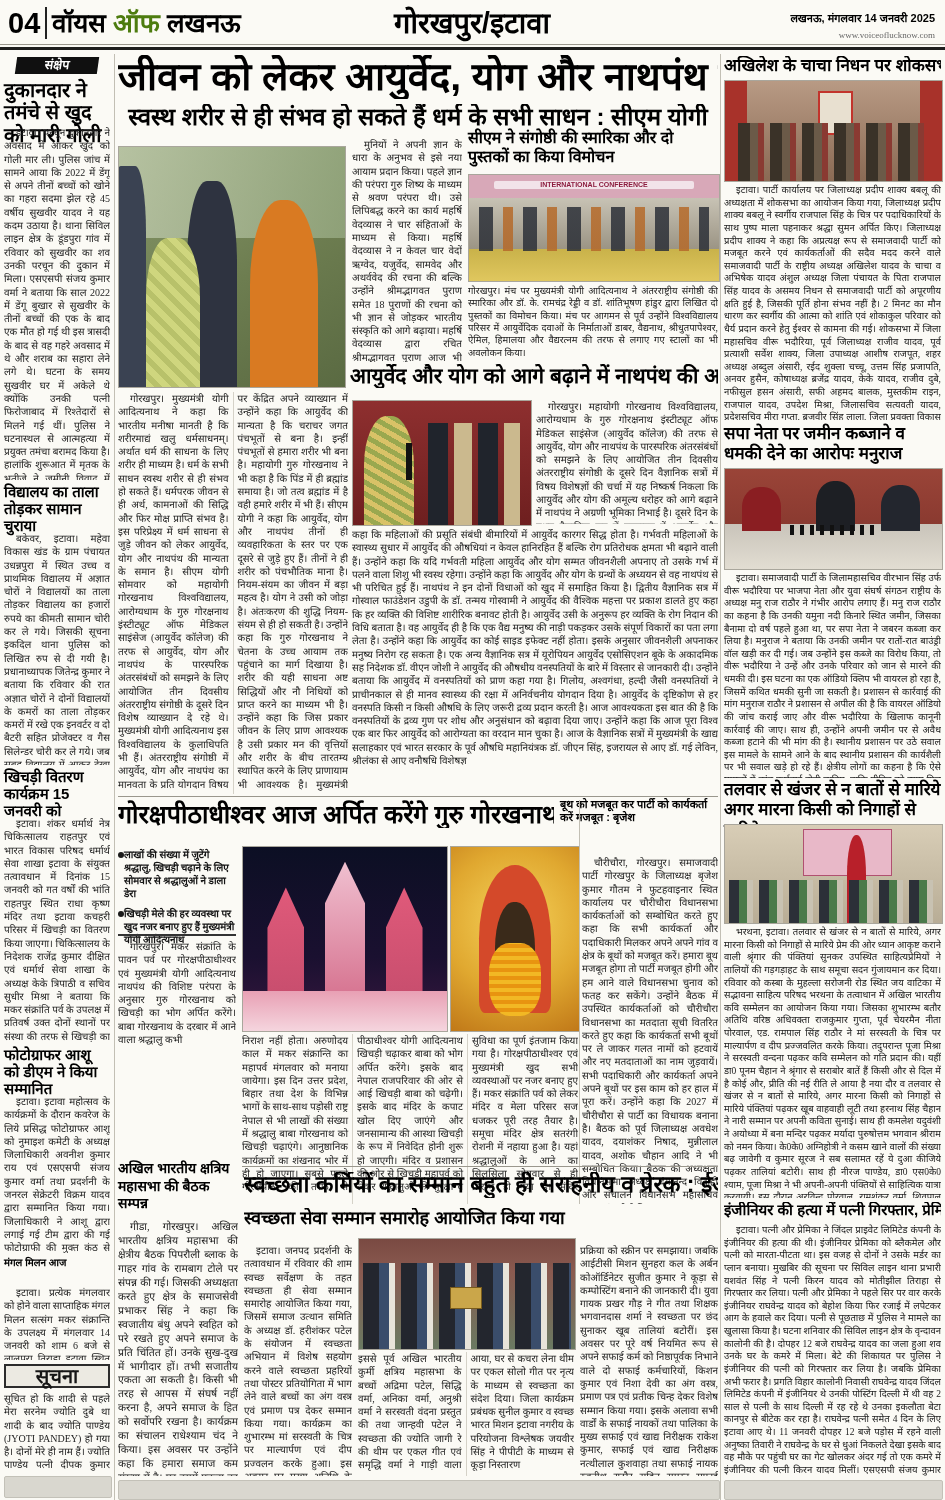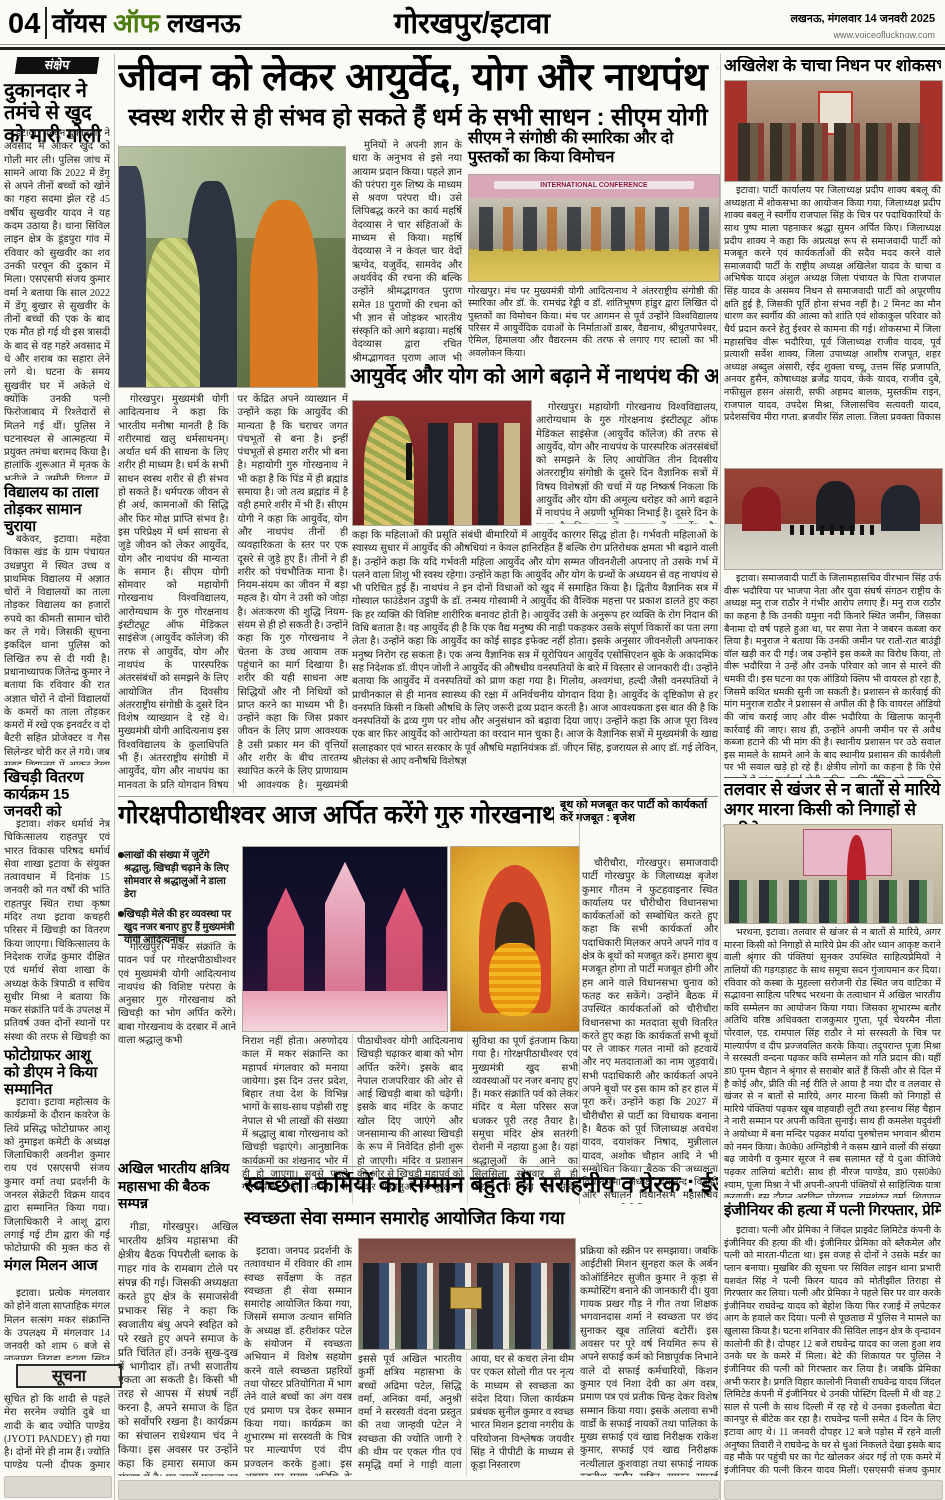--- a/index.html
+++ b/index.html
@@ -12,40 +12,40 @@
   .cols2{column-count:2;column-gap:9px;column-rule:1px solid #d5d2c8;}
   .cols3{column-count:3;column-gap:9px;column-rule:1px solid #d5d2c8;}
   .photo{position:absolute;overflow:hidden;border:1px solid #a9a69c;background:#8a8a82;}
   .ph-el{position:absolute;}
   .vrule{position:absolute;width:1px;background:#c2bfb4;}
   .hrule{position:absolute;background:#9a978d;}
   .grayband{position:absolute;background:#d9d7cf;border:1px solid #c3c1b8;border-radius:2px;}
   .kicker{background:#101010;color:#fff;font-family:"Liberation Sans","DejaVu Sans",sans-serif;
           font-weight:700;font-size:12.5px;text-align:center;line-height:17px;transform:skewX(-8deg);}
   .noticebox{border:2px solid #2c2c2c;background:#eceae2;font-family:"Liberation Sans","DejaVu Sans",sans-serif;
-             font-weight:700;font-size:16px;text-align:center;line-height:20px;margin-left:12px;}
+             font-weight:700;font-size:20px;text-align:center;line-height:20px;}
   .bullet{display:flex;margin-bottom:7px;}
   .bullet .dot{width:6px;height:6px;border-radius:50%;background:#1a1a1a;margin-top:4px;flex:0 0 auto;}
   .bullet .btxt{font-size:10px;line-height:1.3;font-weight:600;text-align:left;}
 </style>
 </head>
 <body>
 
 <div id="page">
 
   <div class="abs" style="left:0;top:0;width:945px;height:50px;">
     <div class="abs hl" style="left:8px;top:7px;font-size:29px;border-right:2px solid #222;padding-right:5px;">04</div>
     <div class="abs hl" style="left:52px;top:9px;font-size:26px;">
       <span>वॉयस</span>
       <span style="color:#4d7c0f;">ऑफ</span>
       <span>लखनऊ</span>
     </div>
     <div class="abs hl" style="left:372px;top:7px;width:200px;text-align:center;font-size:29px;">गोरखपुर/इटावा</div>
     <div class="abs hl" style="right:10px;top:12px;font-size:11px;text-align:right;">लखनऊ, मंगलवार 14 जनवरी 2025</div>
-    <div class="abs" style="right:10px;top:30px;font-size:9px;color:#666;text-align:right;font-family:Liberation Sans, sans-serif;">www.voiceoflucknow.com</div>
+    <div class="abs" style="right:10px;top:30px;font-size:9px;color:#666;text-align:right;font-family:Liberation Serif, serif;">www.voiceoflucknow.com</div>
   </div>
   <div class="hrule" style="left:0;top:44px;width:945px;height:1px;"></div>
   <div class="hrule" style="left:0;top:47px;width:945px;height:3px;background:#1e1e1e;"></div>
 
   <div class="vrule" style="left:114px;top:54px;height:1446px;"></div>
   <div class="vrule" style="left:720px;top:54px;height:1446px;"></div>
 
   <div class="abs kicker" style="left:16px;top:57px;width:82px;height:17px;">संक्षेप</div>
 
   <div class="abs hl" style="left:4px;top:79px;width:106px;font-size:20px;">दुकानदार ने तमंचे से खुद को मारी गोली</div>
@@ -53,21 +53,21 @@
 
   <div class="abs hl" style="left:4px;top:484px;width:106px;font-size:15px;">विद्यालय का ताला तोड़कर सामान चुराया</div>
   <div class="abs bd" style="left:4px;top:532px;width:106px;height:233px;">बकेवर, इटावा। महेवा विकास खंड के ग्राम पंचायत उधन्नपुरा में स्थित उच्च व प्राथमिक विद्यालय में अज्ञात चोरों ने विद्यालयों का ताला तोड़कर विद्यालय का हजारों रुपये का कीमती सामान चोरी कर ले गये। जिसकी सूचना इकदिल थाना पुलिस को लिखित रुप से दी गयी है। प्रधानाध्यापक जितेन्द्र कुमार ने बताया कि रविवार की रात अज्ञात चोरों ने दोनों विद्यालयों के कमरों का ताला तोड़कर कमरों में रखे एक इनवर्टर व दो बैटरी सहित प्रोजेक्टर व गैस सिलेन्डर चोरी कर ले गये। जब सुबह विद्यालय में आकर देखा तो कमरों के ताला टूटे व सामान गायब मिला तो इसकी सूचना पहले प्रधान को दी इसके बाद इसकी लिखित तहरीर थाना इकदिल पुलिस ने प्रधानाध्यापक द्वारा दी गयी है।</div>
 
   <div class="abs hl" style="left:4px;top:769px;width:106px;font-size:15px;">खिचड़ी वितरण कार्यक्रम 15 जनवरी को</div>
   <div class="abs bd" style="left:4px;top:817px;width:106px;height:227px;">इटावा। शंकर धर्मार्थ नेत्र चिकित्सालय राहतपुर एवं भारत विकास परिषद धर्मार्थ सेवा शाखा इटावा के संयुक्त तत्वावधान में दिनांक 15 जनवरी को गत वर्षों की भांति राहतपुर स्थित राधा कृष्ण मंदिर तथा इटावा कचहरी परिसर में खिचड़ी का वितरण किया जाएगा। चिकित्सालय के निदेशक राजेंद्र कुमार दीक्षित एवं धर्मार्थ सेवा शाखा के अध्यक्ष केके त्रिपाठी व सचिव सुधीर मिश्रा ने बताया कि मकर संक्रांति पर्व के उपलक्ष में प्रतिवर्ष उक्त दोनों स्थानों पर संस्था की तरफ से खिचड़ी का वितरण होता आया है, उसी क्रम में 15 जनवरी को भी प्रातः 11 बजे से जनमानस को खिचड़ी वितरण किया जाएगा। उन्होंने संस्था से जुड़े सभी सम्मानित सदस्यों से खिचड़ी वितरण कार्यक्रम में भाग लेने का अनुरोध किया है।</div>
 
   <div class="abs hl" style="left:4px;top:1047px;width:106px;font-size:15px;">फोटोग्राफर आशू को डीएम ने किया सम्मानित</div>
   <div class="abs bd" style="left:4px;top:1095px;width:106px;height:158px;">इटावा। इटावा महोत्सव के कार्यक्रमों के दौरान कवरेज के लिये प्रसिद्ध फोटोग्राफर आशू को नुमाइश कमेटी के अध्यक्ष जिलाधिकारी अवनीश कुमार राय एवं एसएसपी संजय कुमार वर्मा तथा प्रदर्शनी के जनरल सेक्रेटरी विक्रम यादव द्वारा सम्मानित किया गया। जिलाधिकारी ने आशू द्वारा लगाई गई टीम द्वारा की गई फोटोग्राफी की मुक्त कंठ से प्रशंसा करते हुये कहा कि 115 साल पुरानी प्रदर्शनी में यह अनूठा अनुभव रहा है और आशू ने बेहतरीन फोटोग्राफी की एक मिसाल पेश की है।</div>
 
-  <div class="abs hl" style="left:4px;top:1257px;width:106px;font-size:15px;">मंगल मिलन आज</div>
+  <div class="abs hl" style="left:4px;top:1257px;width:106px;font-size:10px;">मंगल मिलन आज</div>
   <div class="abs bd" style="left:4px;top:1286px;width:106px;height:74px;">इटावा। प्रत्येक मंगलवार को होने वाला साप्ताहिक मंगल मिलन सत्संग मकर संक्रान्ति के उपलक्ष्य में मंगलवार 14 जनवरी को शाम 6 बजे से लालपुरा तिराहा इटावा स्थित हनुमान मन्दिर में आयोजित किया जा रहा है।</div>
 
   <div class="abs noticebox" style="left:4px;top:1364px;width:102px;">सूचना</div>
   <div class="abs bd" style="left:4px;top:1392px;width:106px;height:80px;text-indent:0;">सूचित हो कि शादी से पहले मेरा सरनेम ज्योति दुबे था शादी के बाद ज्योति पाण्डेय (JYOTI PANDEY) हो गया है। दोनों मेरे ही नाम हैं। ज्योति पाण्डेय पत्नी दीपक कुमार पाण्डेय नि.- ग्राम चमयां पोस्ट फूलपुर जिला आजमगढ़ उ.प्र.।</div>
   <div class="grayband" style="left:4px;top:1476px;width:106px;height:20px;"></div>
 
   <div class="abs hl" style="left:118px;top:55px;width:600px;font-size:39px;text-align:center;white-space:nowrap;overflow:hidden;">जीवन को लेकर आयुर्वेद, योग और नाथपंथ की मान्यता एक</div>
   <div class="abs hl" style="left:118px;top:104px;width:600px;font-size:24px;text-align:center;white-space:nowrap;overflow:hidden;">स्वस्थ शरीर से ही संभव हो सकते हैं धर्म के सभी साधन : सीएम योगी</div>
 
   <div class="photo" style="left:118px;top:146px;width:226px;height:240px;background:linear-gradient(150deg,#8a9a6c,#6d7d50 55%,#5a6a42);">
@@ -159,20 +159,21 @@
   <div class="abs hl" style="left:724px;top:56px;width:217px;font-size:17px;white-space:nowrap;overflow:hidden;">अखिलेश के चाचा निधन पर शोकसभा</div>
   <div class="photo" style="left:724px;top:80px;width:217px;height:100px;background:linear-gradient(180deg,#b89a84,#8a6a54);">
     <div class="ph-el" style="left:0;top:0;width:10%;height:100%;background:#a8322a;"></div>
     <div class="ph-el" style="right:0;top:0;width:10%;height:100%;background:#a8322a;"></div>
     <div class="ph-el" style="left:43%;top:10%;width:14%;height:40%;background:#e8e0d0;border:2px solid #c2342c;"></div>
     <div class="ph-el" style="left:6%;top:42%;width:88%;height:58%;
          background:repeating-linear-gradient(90deg,#3a3228 0,#3a3228 12px,#6b5a48 12px,#6b5a48 20px,#8a3a32 20px,#8a3a32 26px,transparent 26px,transparent 32px);"></div>
   </div>
   <div class="abs bd" style="left:724px;top:184px;width:217px;height:236px;font-size:9.5px;">इटावा। पार्टी कार्यालय पर जिलाध्यक्ष प्रदीप शाक्य बबलू की अध्यक्षता में शोकसभा का आयोजन किया गया, जिलाध्यक्ष प्रदीप शाक्य बबलू ने स्वर्गीय राजपाल सिंह के चित्र पर पदाधिकारियों के साथ पुष्प माला पहनाकर श्रद्धा सुमन अर्पित किए। जिलाध्यक्ष प्रदीप शाक्य ने कहा कि अप्रत्यक्ष रूप से समाजवादी पार्टी को मजबूत करने एवं कार्यकर्ताओं की सदैव मदद करने वाले समाजवादी पार्टी के राष्ट्रीय अध्यक्ष अखिलेश यादव के चाचा व अभिषेक यादव अंशुल अध्यक्ष जिला पंचायत के पिता राजपाल सिंह यादव के असमय निधन से समाजवादी पार्टी को अपूरणीय क्षति हुई है, जिसकी पूर्ति होना संभव नहीं है। 2 मिनट का मौन धारण कर स्वर्गीय की आत्मा को शांति एवं शोकाकुल परिवार को धैर्य प्रदान करने हेतु ईश्वर से कामना की गई। शोकसभा में जिला महासचिव वीरू भदौरिया, पूर्व जिलाध्यक्ष राजीव यादव, पूर्व प्रत्याशी सर्वेश शाक्य, जिला उपाध्यक्ष आशीष राजपूत, शहर अध्यक्ष अब्दुल अंसारी, रईद शुक्ला चच्चू, उत्तम सिंह प्रजापति, अनवर हुसैन, कोषाध्यक्ष ब्रजेंद्र यादव, केके यादव, राजीव दुबे, नफीसुल हसन अंसारी, सफी अहमद बालक, मुस्तकीम राइन, राजपाल यादव, उपदेश मिश्रा, जिलासचिव सत्यवती यादव, प्रदेशसचिव मीरा गुप्ता, ब्रजवीर सिंह लाला, जिला प्रवक्ता विकास गुप्ता विक्की, जिलासचिव मालती यादव, शशि यादव, मनीषा यादव, सोमा पाल, रेनु यादव, जिलाध्यक्ष लोहिया वाहिनी किशन यादव, जिलाध्यक्ष यूथ ब्रिगेड नरेंद्र पाल, जिलाध्यक्ष बुवजन सभा आदित्य गोविंद, जिलासचिव डा. संतोष राठौर, प्रवीन कुशवाह, राजकुमार यादव, सीताराम कश्यप, विधायक प्रतिनिधि जीतू ठाकुर मौजूद रहे।</div>
 
+  <div class="abs hl" style="left:724px;top:424px;width:217px;font-size:17px;line-height:1.2;">सपा नेता पर जमीन कब्जाने व धमकी देने का आरोपः मनुराज</div>
   <div class="photo" style="left:724px;top:468px;width:217px;height:100px;background:linear-gradient(180deg,#9a4438 0,#8a3a30 55%,#c9c4ba 55%,#e2ddd2 100%);">
     <div class="ph-el" style="left:8%;top:18%;width:18%;height:44%;background:#8a1e22;border-radius:45% 45% 0 0;"></div>
     <div class="ph-el" style="left:42%;top:12%;width:18%;height:50%;background:#1d1f24;border-radius:45% 45% 0 0;"></div>
     <div class="ph-el" style="right:10%;top:16%;width:18%;height:46%;background:#23262e;border-radius:45% 45% 0 0;"></div>
     <div class="ph-el" style="left:30%;top:56%;width:40%;height:10%;background:repeating-linear-gradient(90deg,#111 0,#111 4px,transparent 4px,transparent 10px);"></div>
   </div>
   <div class="abs bd" style="left:724px;top:572px;width:217px;height:206px;font-size:9.5px;">इटावा। समाजवादी पार्टी के जिलामहासचिव वीरभान सिंह उर्फ वीरू भदौरिया पर भाजपा नेता और युवा संघर्ष संगठन राष्ट्रीय के अध्यक्ष मनु राज राठौर ने गंभीर आरोप लगाए हैं। मनु राज राठौर का कहना है कि उनकी यमुना नदी किनारे स्थित जमीन, जिसका बैनामा दो वर्ष पहले हुआ था, पर सपा नेता ने जबरन कब्जा कर लिया है। मनुराज ने बताया कि उनकी जमीन पर रातों-रात बाउंड्री वॉल खड़ी कर दी गई। जब उन्होंने इस कब्जे का विरोध किया, तो वीरू भदौरिया ने उन्हें और उनके परिवार को जान से मारने की धमकी दी। इस घटना का एक ऑडियो क्लिप भी वायरल हो रहा है, जिसमें कथित धमकी सुनी जा सकती है। प्रशासन से कार्रवाई की मांग मनुराज राठौर ने प्रशासन से अपील की है कि वायरल ऑडियो की जांच कराई जाए और वीरू भदौरिया के खिलाफ कानूनी कार्रवाई की जाए। साथ ही, उन्होंने अपनी जमीन पर से अवैध कब्जा हटाने की भी मांग की है। स्थानीय प्रशासन पर उठे सवाल इस मामले के सामने आने के बाद स्थानीय प्रशासन की कार्यशैली पर भी सवाल खड़े हो रहे हैं। क्षेत्रीय लोगों का कहना है कि ऐसे मामलों में तुरंत कार्रवाई होनी चाहिए, ताकि पीड़ित को न्याय मिल सके। पिछला रिकॉर्ड भी सवालों के घेरे में वीरभान सिंह उर्फ वीरू भदौरिया पर इससे पहले भी कई विवादित आरोप लग चुके हैं। राजनीतिक और सामाजिक स्तर पर ऐसे मामलों से क्षेत्र में तनाव का माहौल बनता है।</div>
 
   <div class="abs hl" style="left:724px;top:780px;width:217px;font-size:17px;line-height:1.2;">तलवार से खंजर से न बातों से मारिये अगर मारना किसी को निगाहों से मारिये</div>
   <div class="photo" style="left:724px;top:824px;width:217px;height:98px;background:linear-gradient(180deg,#d8cdb6,#b8ad96);">

